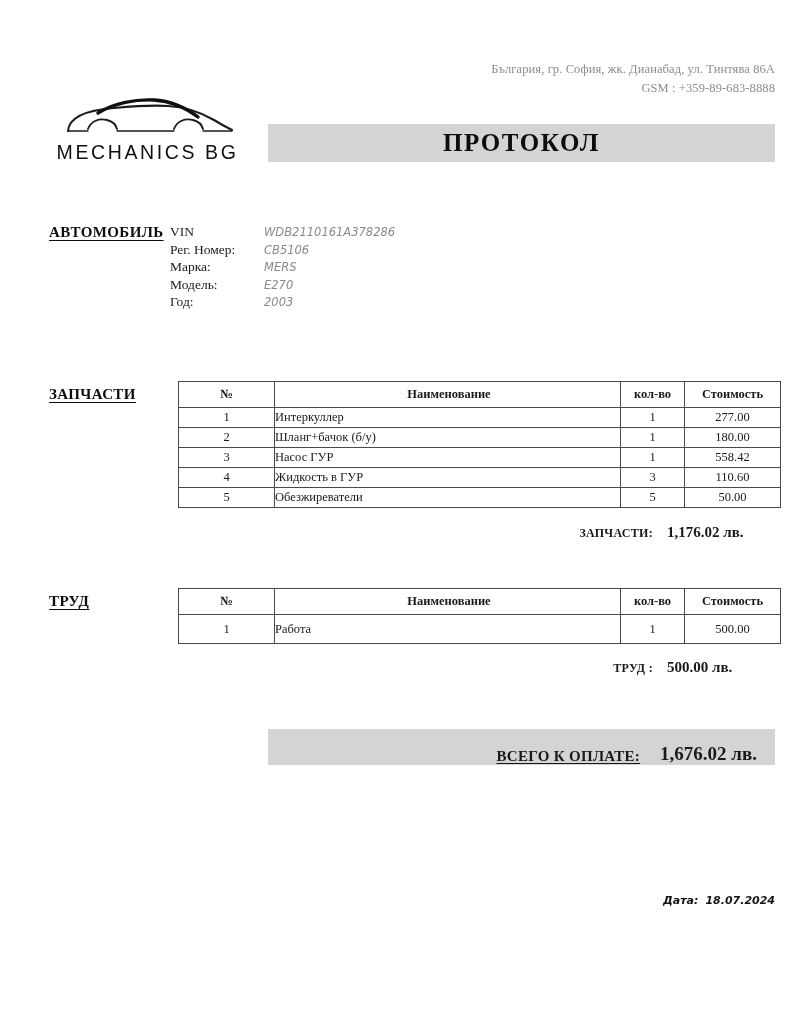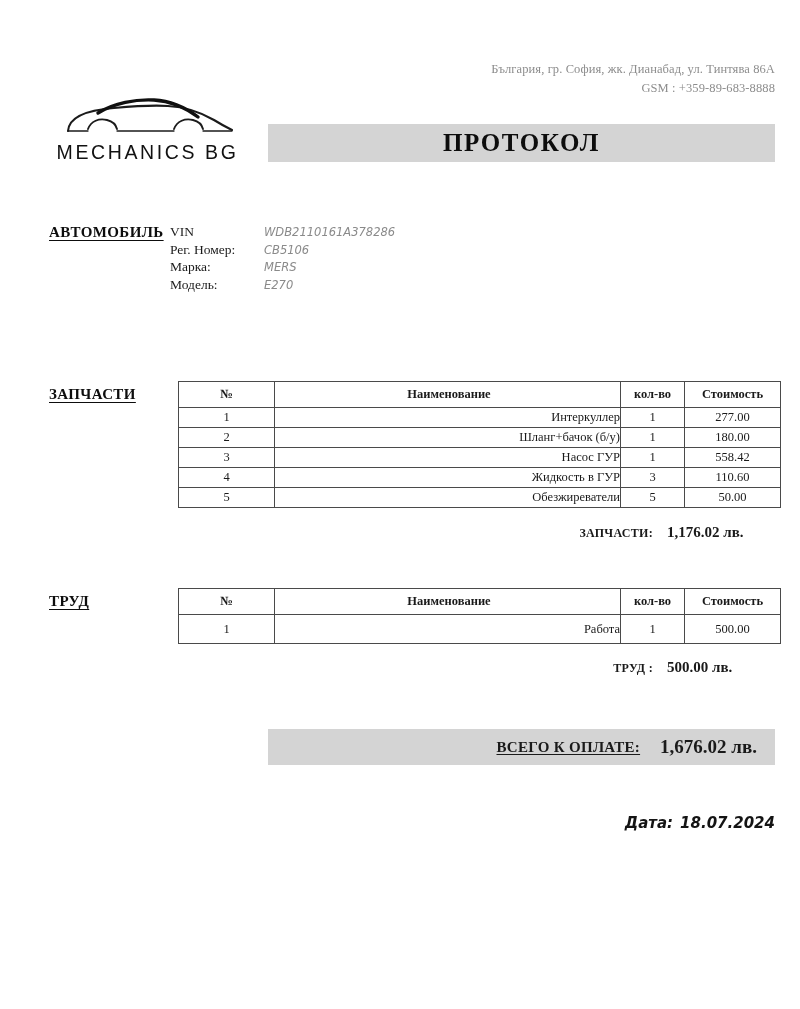--- a/index.html
+++ b/index.html
@@ -129,21 +129,21 @@
     font-weight: bold;
     text-align: center;
     height: 25px;
     font-size: 12.5px;
   }
   .col-num   { width: 95px;  text-align: center; }
   .col-name  { width: 342px; text-align: left; padding-left: 3px !important; }
   .col-qty   { width: 63px;  text-align: center; }
   .col-price { width: 95px;  text-align: center; }
 
-  .tbl-row-name { text-align: right; padding-left: 3px; }
+  .tbl-row-name { text-align: left; padding-left: 3px; }
 
   
   .total-line {
     position: absolute;
     display: flex;
     align-items: baseline;
     justify-content: flex-end;
     font-weight: bold;
     white-space: nowrap;
   }
@@ -159,44 +159,44 @@
   }
 
   .grand-band {
     position: absolute;
     left: 268px;
     top: 729px;
     width: 507px;
     height: 36px;
     background: #d4d4d4;
     display: flex;
-    align-items: center;
+    align-items: flex-end;
     justify-content: flex-end;
   }
   .grand-label {
     font-size: 15px;
     font-weight: bold;
     letter-spacing: 0.3px;
     text-decoration: underline;
     text-underline-offset: 2px;
   }
   .grand-value {
     font-size: 19px;
     font-weight: bold;
     margin-left: 20px;
     margin-right: 18px;
     white-space: nowrap;
   }
 
   .date-line {
     position: absolute;
     right: 25px;
-    top: 814px;
+    top: 894px;
     font-family: "DejaVu Sans", "Liberation Sans", sans-serif;
-    font-size: 15px;
+    font-size: 11px;
     font-weight: bold;
     font-style: italic;
     color: #141414;
     white-space: nowrap;
   }
   .date-label { margin-right: 7px; }
 </style>
 </head>
 <body>
 
@@ -232,20 +232,24 @@
     <span class="vehicle-val">CB5106</span>
   </div>
   <div class="vehicle-row">
     <span class="vehicle-key">Марка:</span>
     <span class="vehicle-val">MERS</span>
   </div>
   <div class="vehicle-row">
     <span class="vehicle-key">Модель:</span>
     <span class="vehicle-val">E270</span>
   </div>
+  <div class="vehicle-row">
+    <span class="vehicle-key">Год:</span>
+    <span class="vehicle-val">2003</span>
+  </div>
 </div>
 
 <div class="section-label" style="left:49px; top:386px;">ЗАПЧАСТИ</div>
 
 <table class="doc-table" style="left:178px; top:381px;">
   <thead>
     <tr>
       <th class="col-num">№</th>
       <th class="col-name" style="text-align:center;">Наименование</th>
       <th class="col-qty">кол-во</th>

